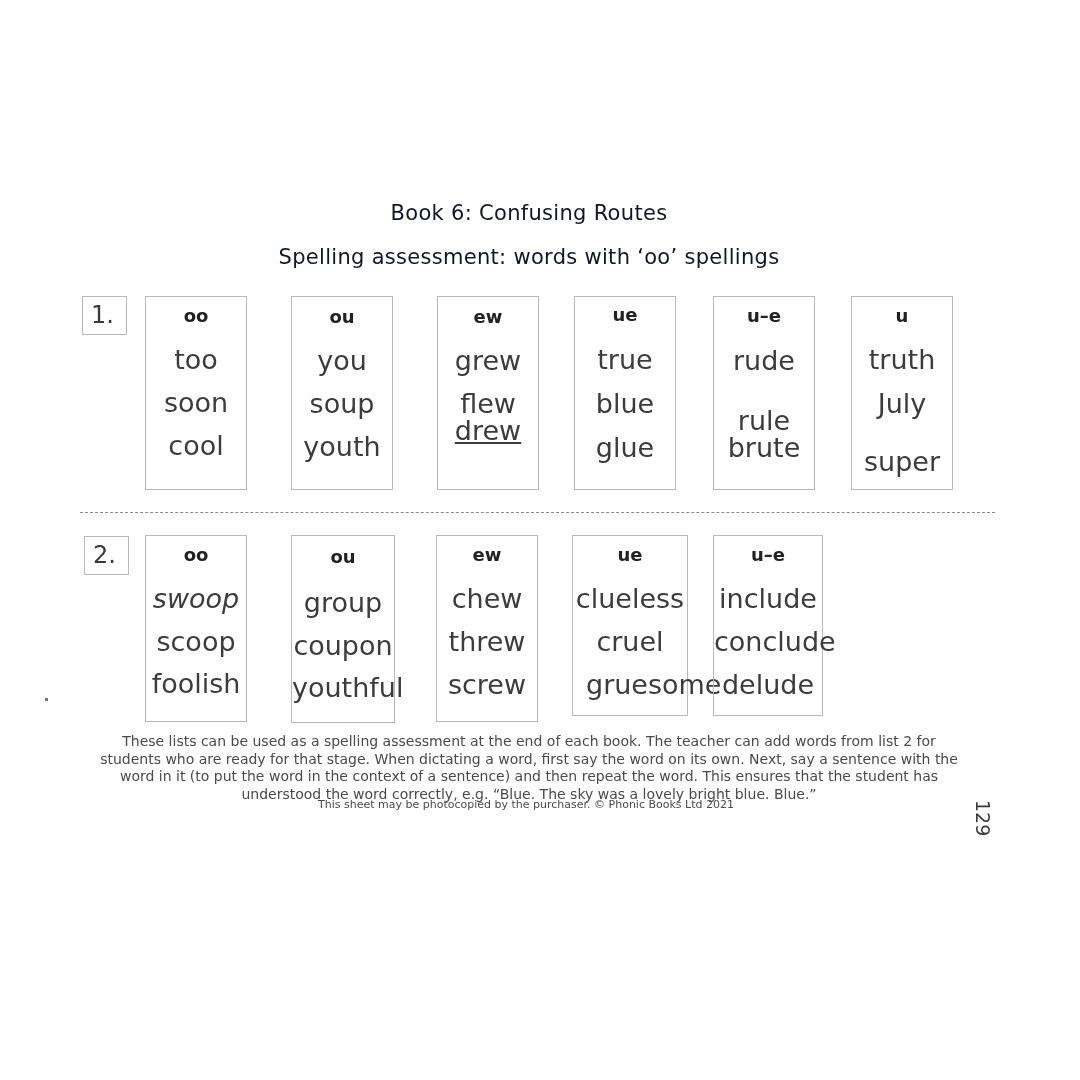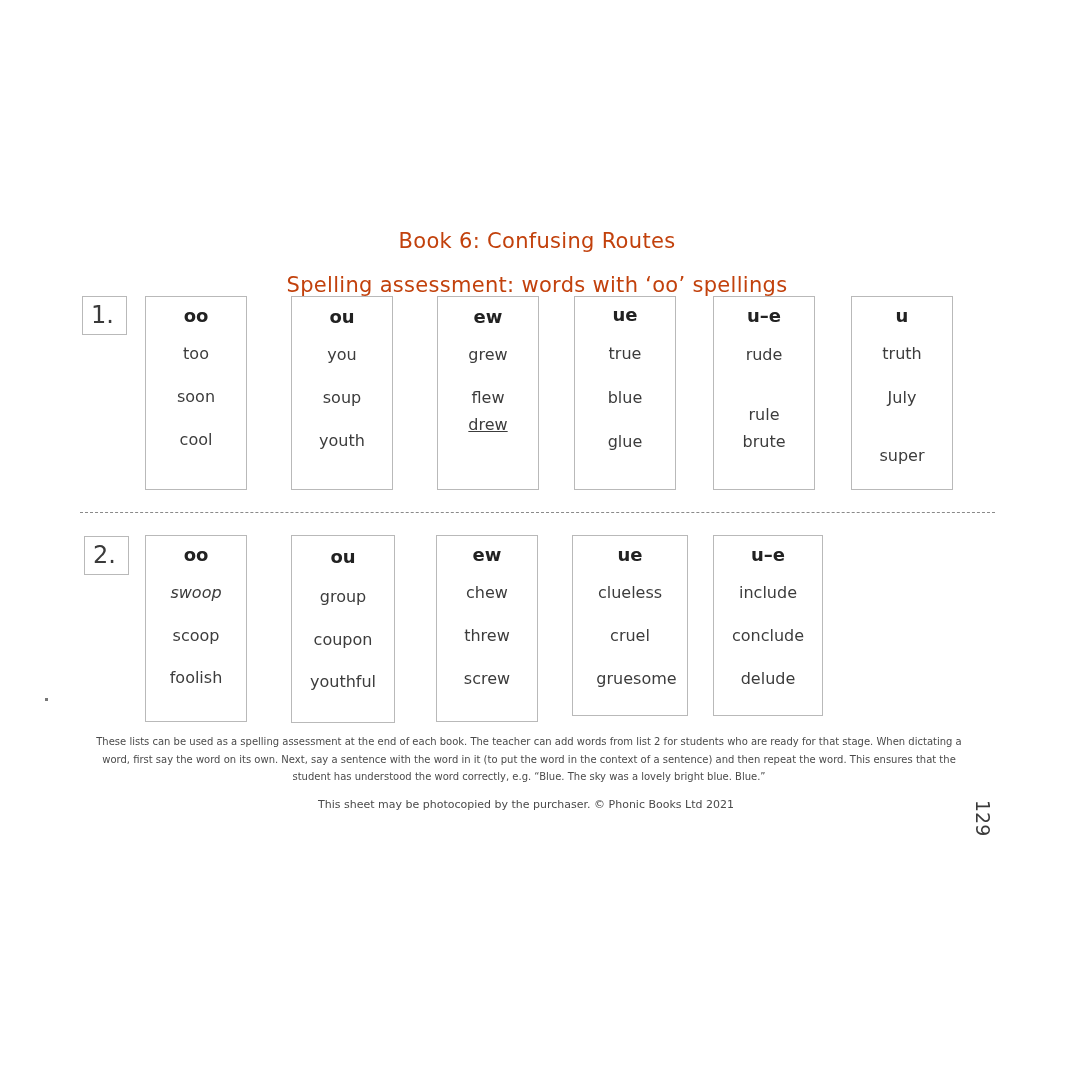--- a/index.html
+++ b/index.html
@@ -1,31 +1,31 @@
 <!DOCTYPE html>
 <html><head>
   <meta charset="utf-8">
   <style>
     html, body { margin: 0; padding: 0; background: #ffffff; }
     body { width: 1080px; height: 1080px; position: relative; overflow: hidden;
            font-family: "DejaVu Sans", sans-serif; color: #3a3a3a; }
-    .title { position: absolute; left: 8px; width: 1058px; text-align: center;
-             font-size: 21px; color: #c2410c; letter-spacing: 0.3px; margin-top: 28px; }
+    .title { position: absolute; left: 0; width: 1058px; text-align: center;
+             font-size: 21px; color: #0f172a; letter-spacing: 0.3px; }
     .t1 { top: 201px; }
     .t2 { top: 245px; }
     .numbox { position: absolute; border: 1.5px solid #b9b9b9; box-sizing: border-box;
               font-size: 24px; color: #3a3a3a; padding-left: 8px; line-height: 36px; }
     .card { position: absolute; border: 1.5px solid #b9b9b9; box-sizing: border-box;
             text-align: center; }
     .card .hd { position: absolute; left: 0; right: 0; font-weight: bold; font-size: 18px; color: #222; }
-    .card .w { position: absolute; left: 0; right: 0; font-size: 16px; color: #3c3c3c; }
+    .card .w { position: absolute; left: 0; right: 0; font-size: 27px; color: #3c3c3c; }
     .dash { position: absolute; left: 80px; top: 512px; width: 915px; height: 0;
             border-top: 1.6px dashed #8a8a8a; }
     .note { position: absolute; left: 96px; width: 866px; top: 733px; text-align: center;
-            font-size: 10px; line-height: 17.5px; color: #4a4a4a; }
+            font-size: 14px; line-height: 17.5px; color: #4a4a4a; }
     .copy { position: absolute; left: 318px; top: 798px; font-size: 11px; color: #4a4a4a; }
     .pageno { position: absolute; left: 970px; top: 800px; font-size: 19px; color: #3a3a3a;
               transform: rotate(90deg); transform-origin: left top; margin-left: 24px; }
     .speck { position: absolute; left: 45px; top: 698px; width: 3px; height: 3px; background: #777; }
   </style>
 </head>
 <body>
 
 <div>
   <div class="title t1">Book 6: Confusing Routes</div>

